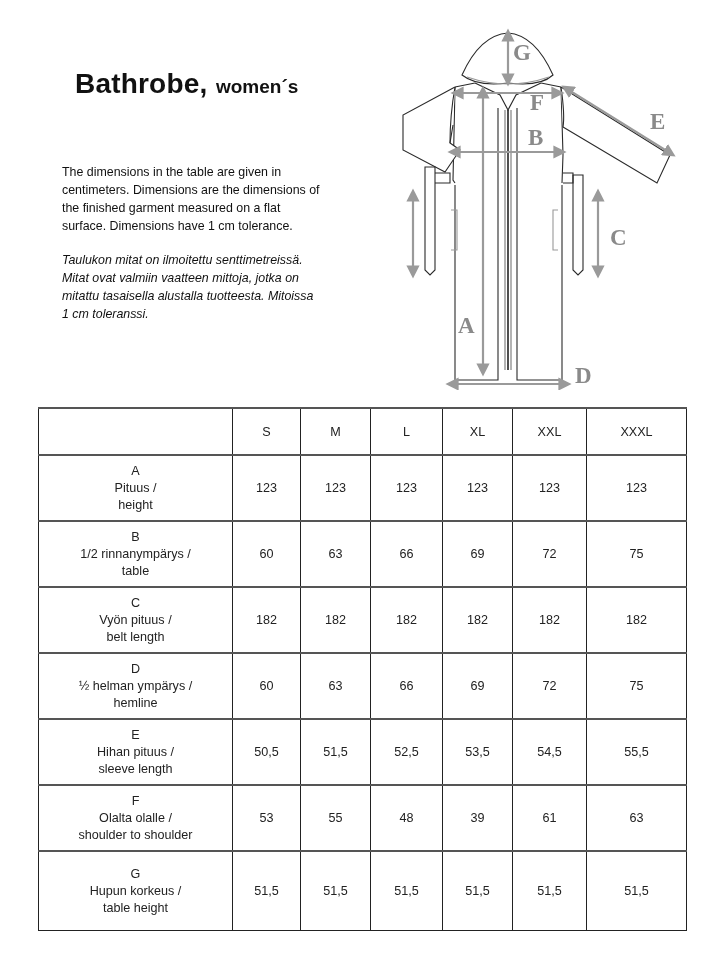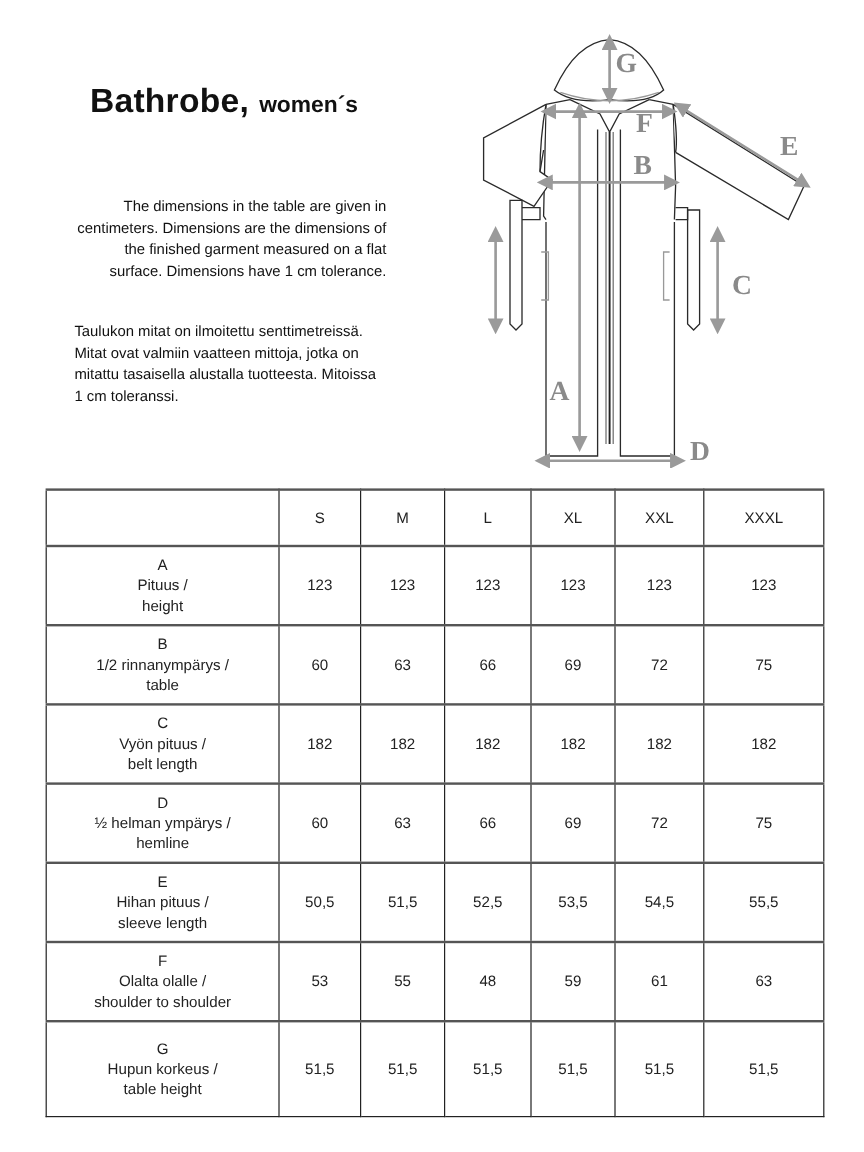--- a/index.html
+++ b/index.html
@@ -2,22 +2,22 @@
 <html><head>
 <meta charset="utf-8">
 <style>
   html, body { margin:0; padding:0; background:#ffffff; }
   body { width:720px; height:960px; position:relative; overflow:hidden;
          font-family:"Liberation Sans", "DejaVu Sans", sans-serif; color:#111; }
   .title { position:absolute; left:75px; top:68px; white-space:nowrap; }
   .title .main { font-size:28px; font-weight:bold; letter-spacing:0.2px; }
   .title .sub { font-size:19px; font-weight:bold; margin-left:4px; }
   .desc { position:absolute; left:62px; width:260px; font-size:12.4px; line-height:17.9px; color:#111; }
-  .desc.en { top:164px;text-align:right; }
-  .desc.fi { top:268px; }
+  .desc.en { top:164px; }
+  .desc.fi { top:252px;font-style:italic; }
   .diagram { position:absolute; left:395px; top:25px; width:310px; height:365px; }
   table.sizes { position:absolute; left:38px; top:407px; border-collapse:collapse;
                 font-family:"Liberation Sans", "DejaVu Sans", sans-serif; font-size:12.6px; color:#222; }
   table.sizes td, table.sizes th { border:1.5px solid #222; text-align:center; vertical-align:middle; padding:0; font-weight:normal; }
   table.sizes tr { border-top:2px solid #555; }
   table.sizes th { height:45px; }
   table.sizes td { height:64px; }
   table.sizes tr.last td { height:78px; }
   .rowlabel { line-height:17px; }
   .rowlabel span { display:block; }
@@ -170,21 +170,21 @@
   </tr>
   <tr>
     <td class="rowlabel">
       <span>F</span>
       <span>Olalta olalle /</span>
       <span>shoulder to shoulder</span>
     </td>
     <td>53</td>
     <td>55</td>
     <td>48</td>
-    <td>59</td>
+    <td>39</td>
     <td>61</td>
     <td>63</td>
   </tr>
   <tr class="last">
     <td class="rowlabel">
       <span>G</span>
       <span>Hupun korkeus /</span>
       <span>table height</span>
     </td>
     <td>51,5</td>

